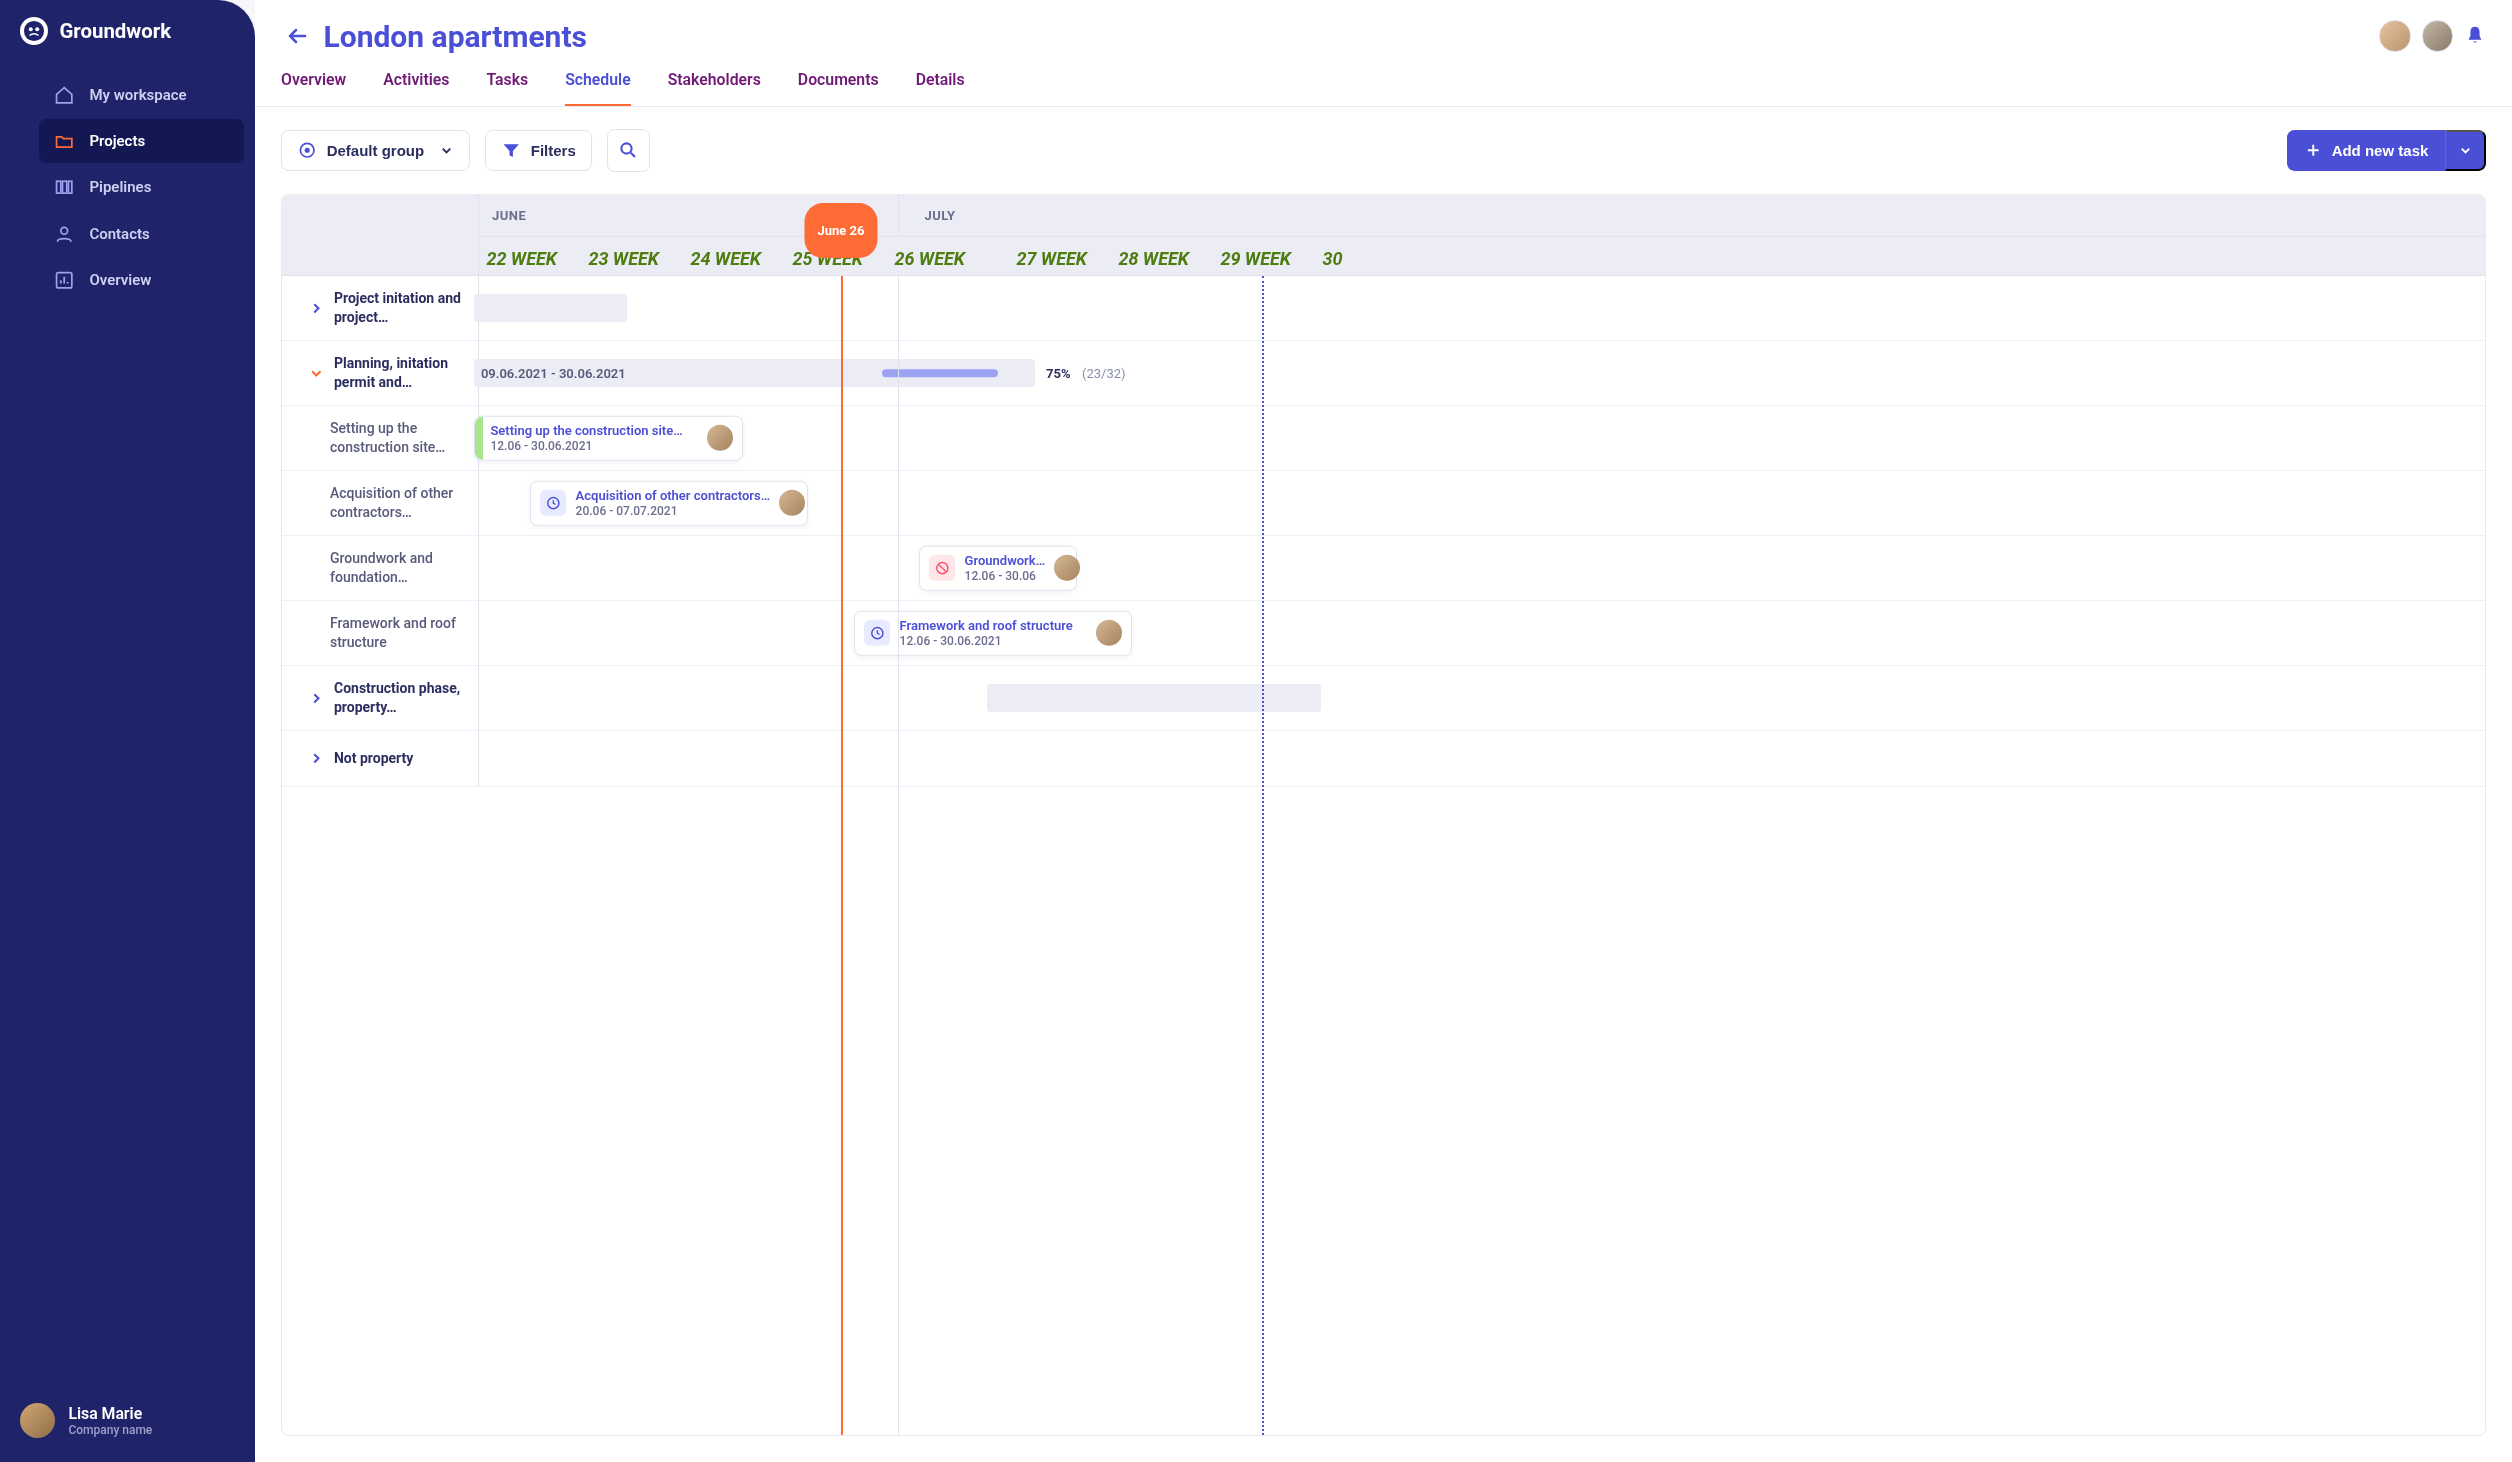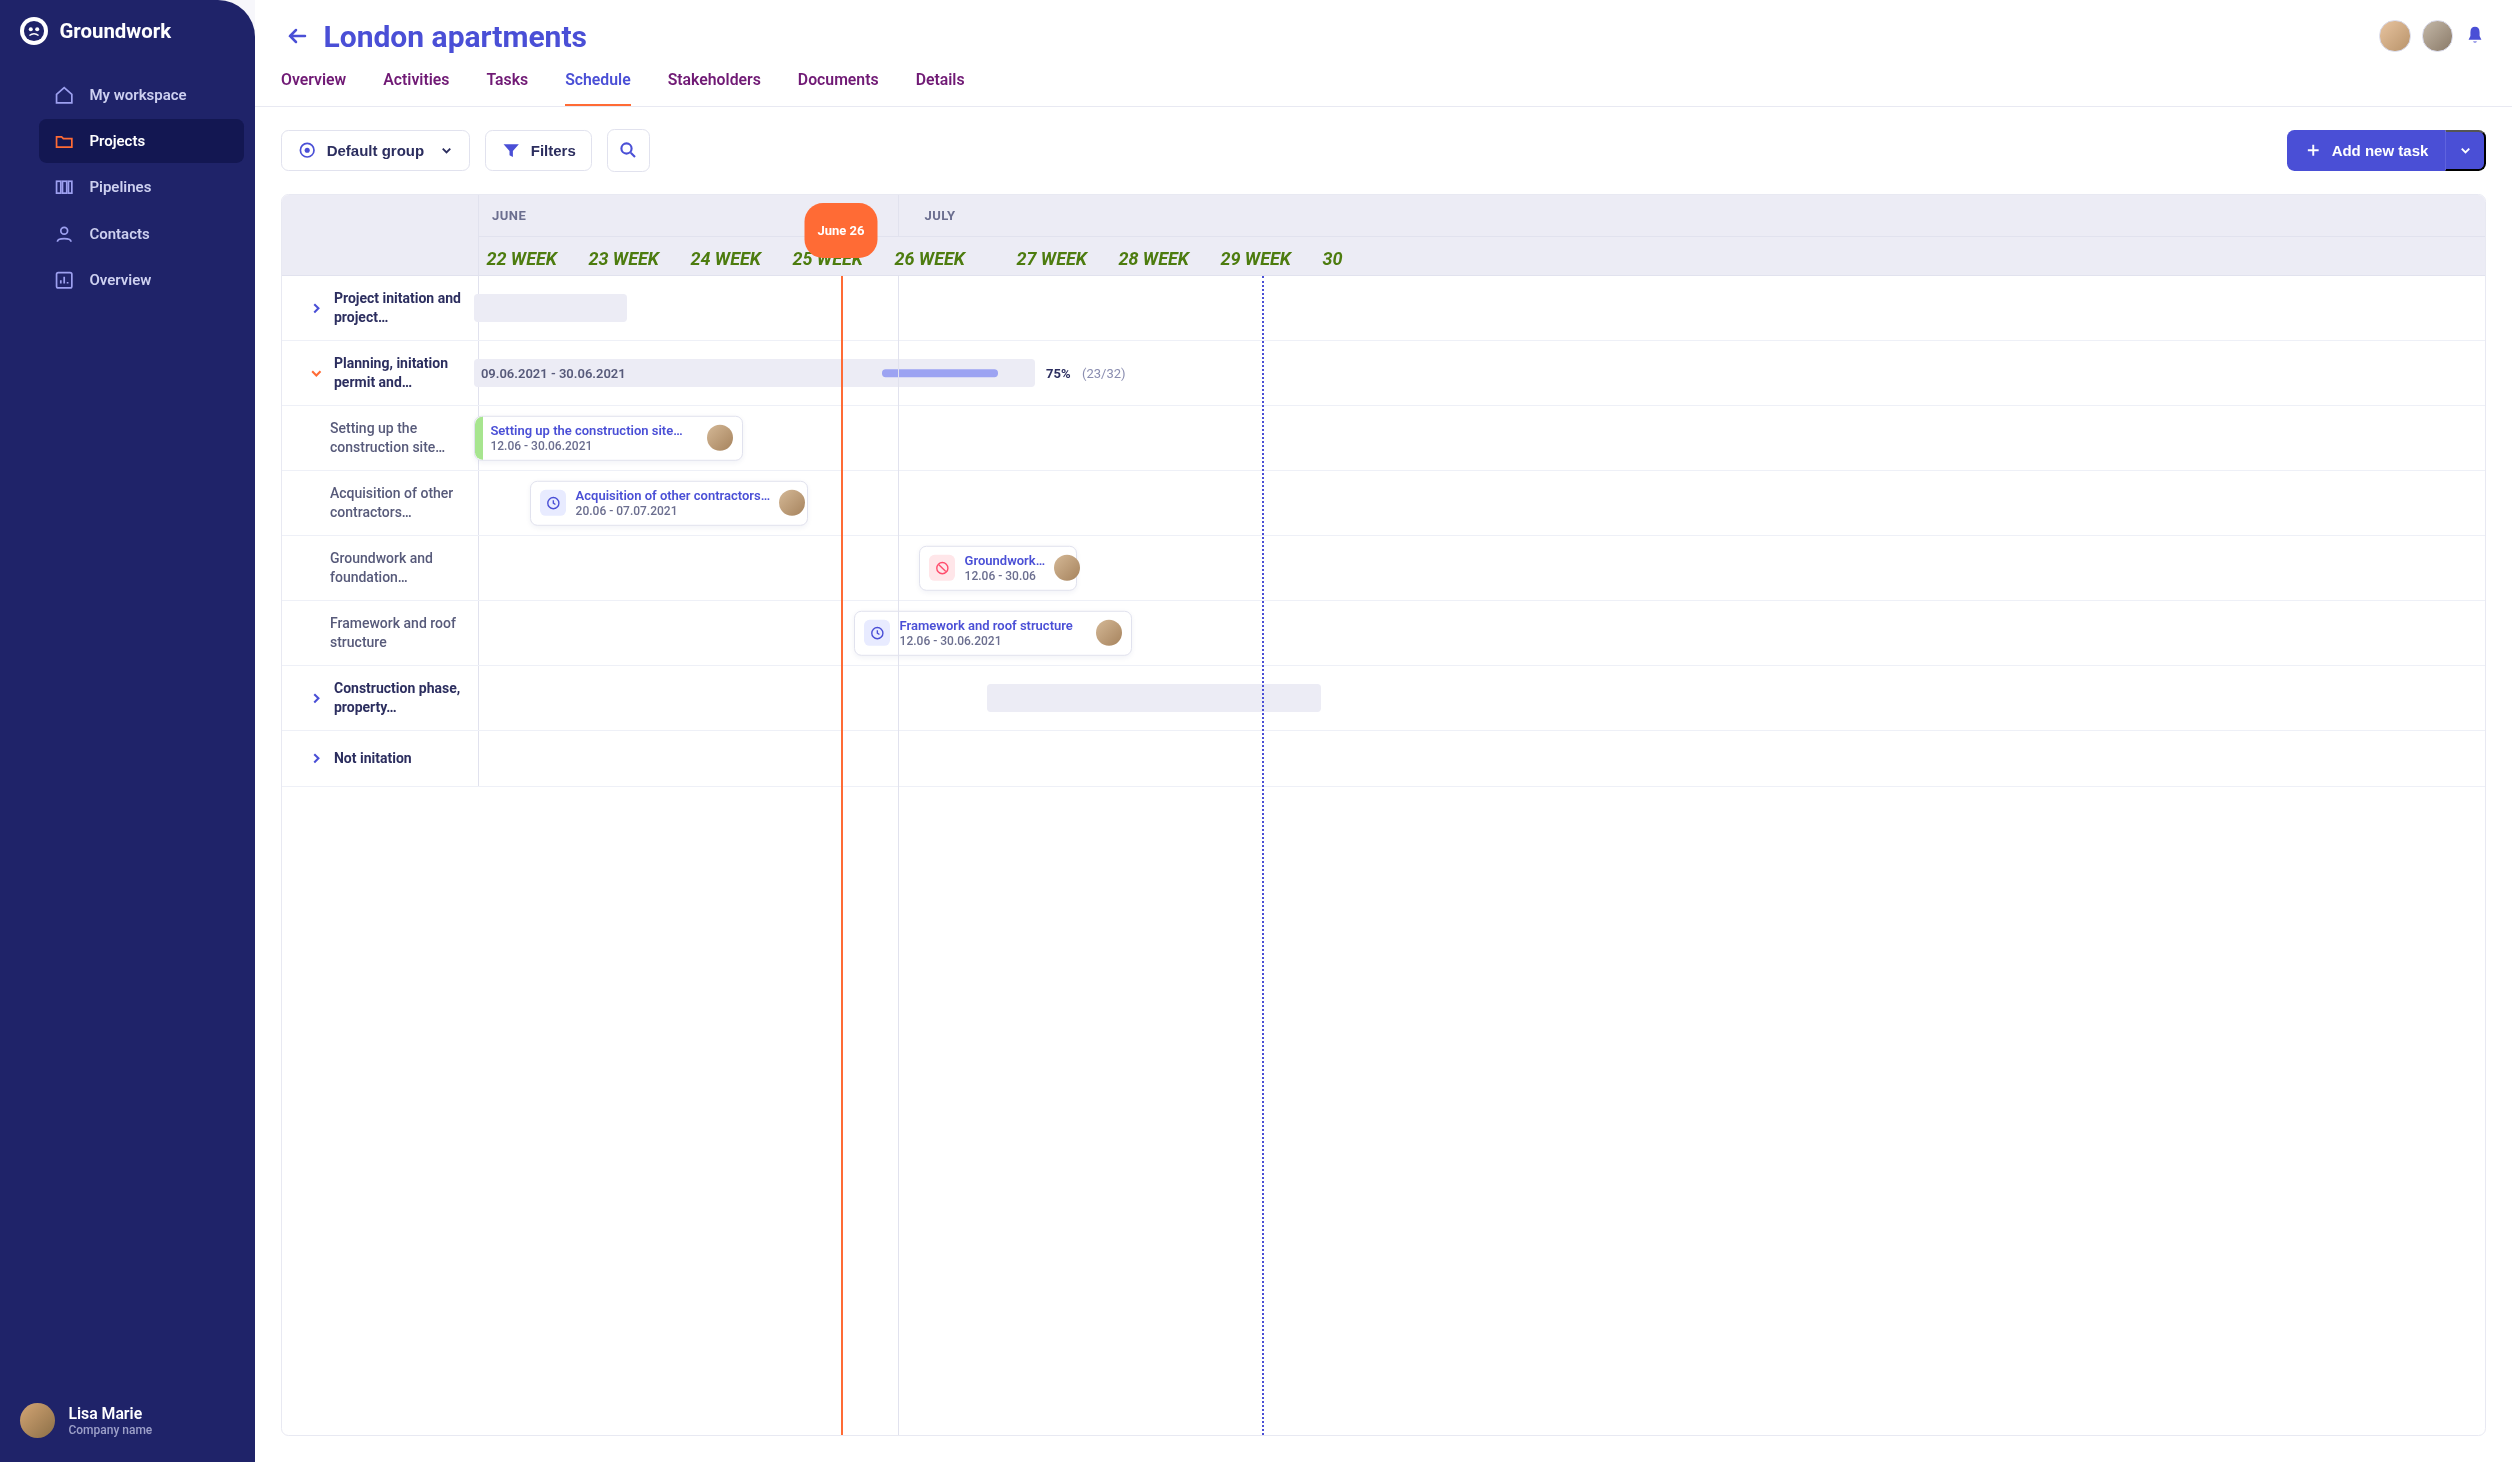--- a/index.html
+++ b/index.html
@@ -372,21 +372,21 @@
           <div class="row-track">
             <div class="bar-bg" style="left:508px;width:334px"></div>
           </div>
         </div>
 
         <div class="row" style="min-height:56px">
           <div class="row-label">
             <svg class="chev-toggle" viewBox="0 0 24 24" fill="none" stroke="#4a4fd6" stroke-width="3">
                 <path d="M9 6 L15 12 L9 18"></path>
               </svg>
-            <span class="row-label-text">Not initation</span>
+            <span class="row-label-text">Not property</span>
           </div>
           <div class="row-track"></div>
         </div>
       </div>
     </div>
   </div>
 </div>
 
 
 </body></html>

